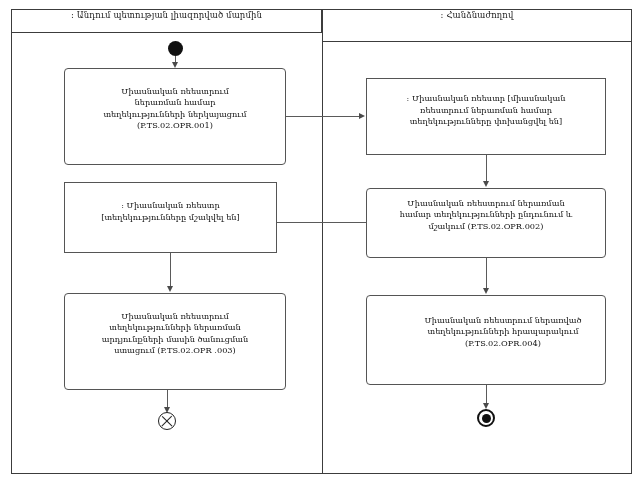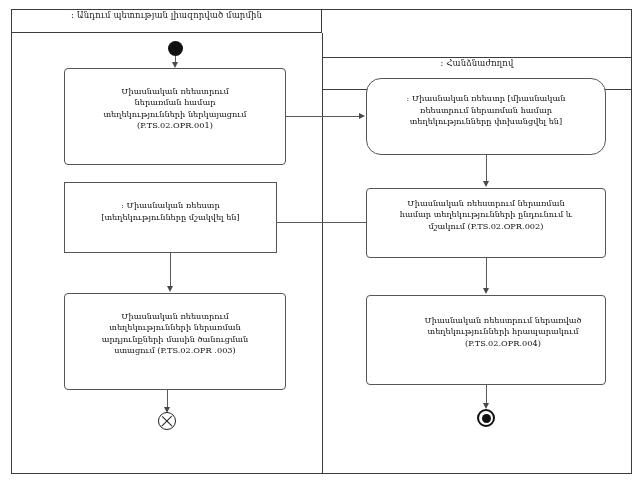--- a/index.html
+++ b/index.html
@@ -150,41 +150,41 @@
 </head>
 <body>
 
 <div id="canvas">
 
   <div class="frame" style="left:11px; top:9px; width:621px; height:465px;"></div>
 
   <div class="lane-header" style="left:11px; top:9px; width:311px; height:24px;">
     <span class="lane-header-label">: Անդում պետության լիազորված մարմին</span>
   </div>
-  <div class="lane-header" style="left:322px; top:9px; width:310px; height:33px;margin-top:48px;">
+  <div class="lane-header" style="left:322px; top:9px; width:310px; height:33px;">
     <span class="lane-header-label">: Հանձնաժողով</span>
   </div>
 
   <div class="lane-divider" style="left:322px; top:33px; height:441px;"></div>
 
   <div class="initial-node" style="left:168px; top:41px; width:15px; height:15px;"></div>
   <div class="edge-v" style="left:175px; top:56px; height:7px;"></div>
   <div class="arrow arrow-down" style="left:171.5px; top:62px;"></div>
 
   <div class="node rounded" style="left:64px; top:68px; width:222px; height:97px;">
     <span class="node-label">Միասնական ռեեստրում
 ներառման համար
 տեղեկությունների ներկայացում
 (P.TS.02.OPR.001)</span>
   </div>
 
   <div class="edge-h" style="left:286px; top:116px; width:74px;"></div>
   <div class="arrow arrow-right" style="left:359px; top:112.5px;"></div>
 
-  <div class="node sharp" style="left:366px; top:78px; width:240px; height:77px;border-radius:15px;">
+  <div class="node sharp" style="left:366px; top:78px; width:240px; height:77px;">
     <span class="node-label">: Միասնական ռեեստր [միասնական
 ռեեստրում ներառման համար
 տեղեկությունները փոխանցվել են]</span>
   </div>
 
   <div class="edge-v" style="left:486px; top:155px; width:1px; height:27px;"></div>
   <div class="arrow arrow-down" style="left:482.5px; top:181px;"></div>
 
   <div class="node rounded" style="left:366px; top:188px; width:240px; height:70px;">
     <span class="node-label">Միասնական ռեեստրում ներառման

